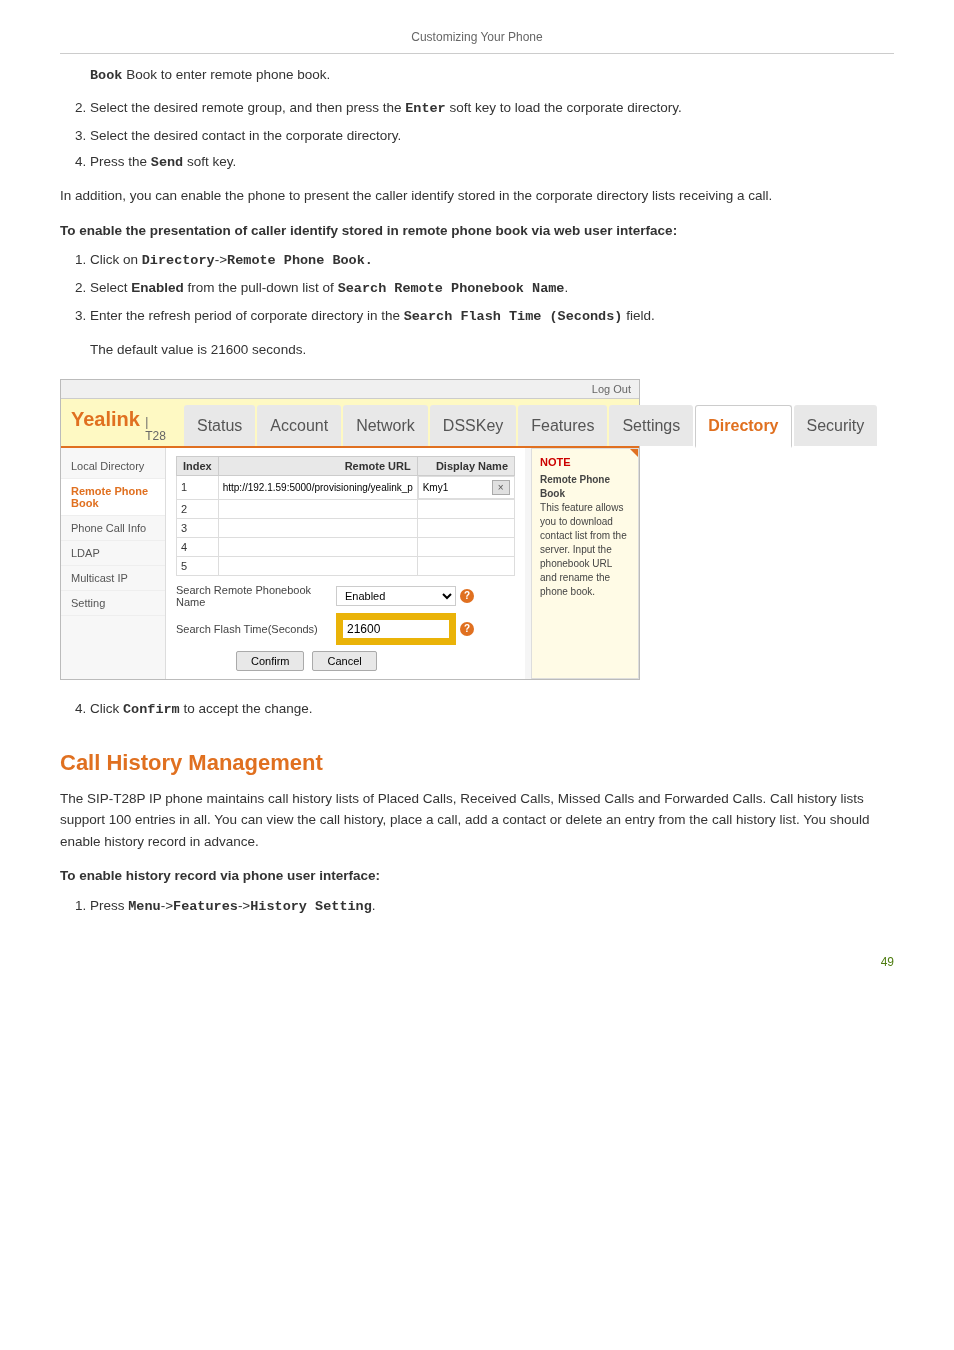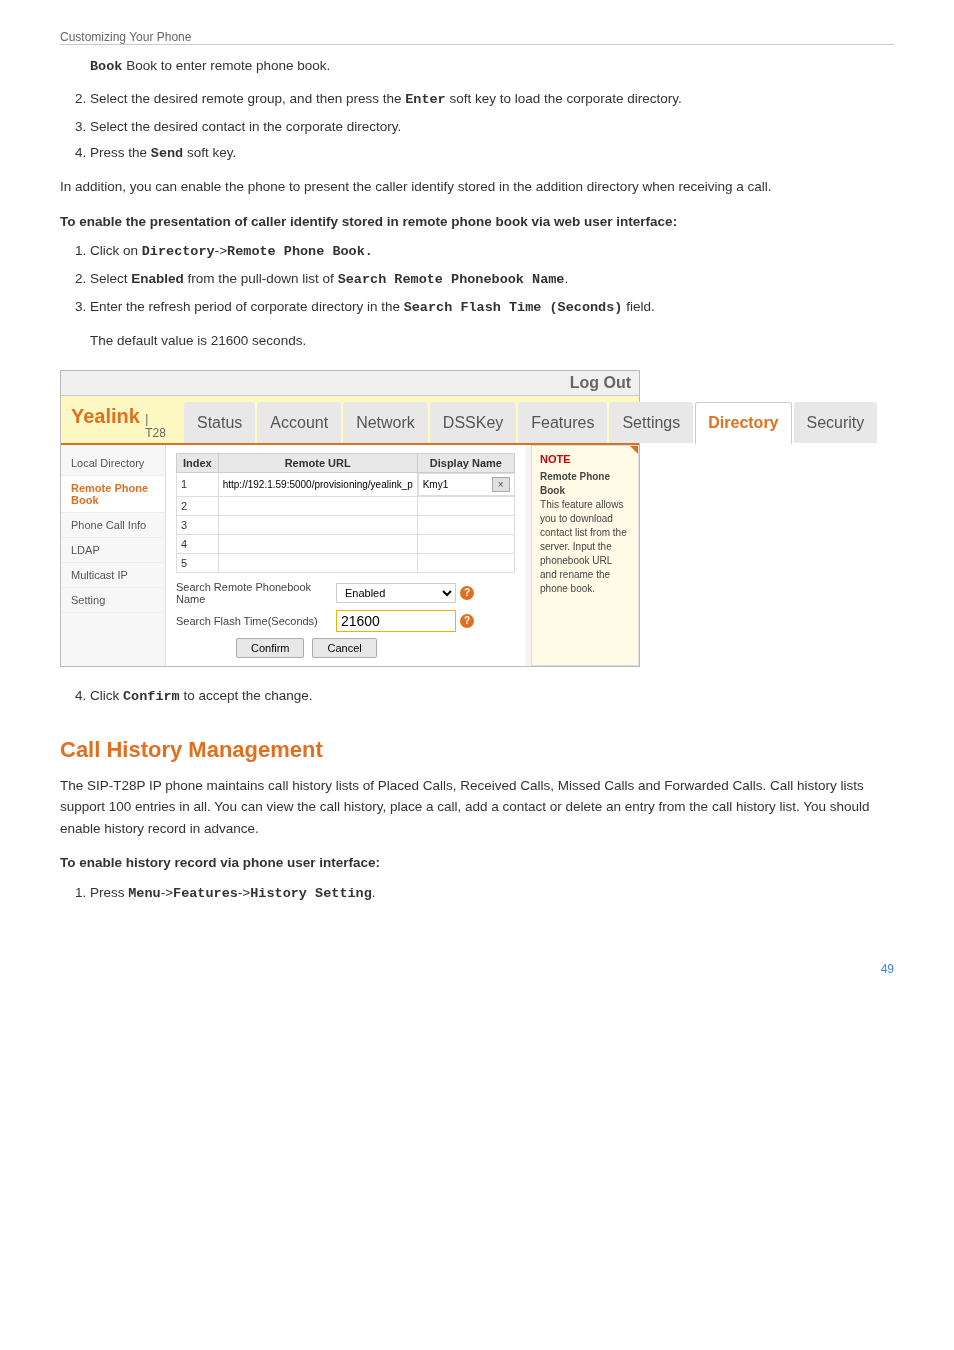--- a/index.html
+++ b/index.html
@@ -9,26 +9,26 @@
       background: #fff;
       color: #333;
       width: 954px;
       min-height: 1350px;
     }
     .page {
       padding: 30px 60px 40px 60px;
       max-width: 954px;
     }
     .top-right {
-      text-align: left;
+      text-align: center;
       font-size: 12px;
       color: #666;
       margin-bottom: 10px;
       border-bottom: 1px solid #ccc;
-      padding-bottom: 0;
+      padding-bottom: 9px;
     }
     .body-text {
       font-size: 13.5px;
       line-height: 1.6;
       color: #333;
       margin-bottom: 10px;
     }
     .numbered-list {
       margin-left: 30px;
       margin-bottom: 10px;
@@ -63,22 +63,21 @@
     .ui-topbar {
       background: #f0f0f0;
       display: flex;
       justify-content: flex-end;
       padding: 3px 8px;
       border-bottom: 1px solid #ccc;
       font-size: 11px;
     }
     .ui-logout {
       color: #666;
-      font-size: 16px;
-      font-weight: bold;
+      font-size: 11px;
     }
     .ui-header {
       background: #fef9c3;
       display: flex;
       align-items: center;
       padding: 6px 10px 0 10px;
       border-bottom: 2px solid #e07020;
     }
     .ui-logo {
       display: flex;
@@ -150,21 +149,21 @@
       width: 100%;
       border-collapse: collapse;
       font-size: 11px;
       margin-bottom: 8px;
     }
     .ui-table th {
       background: #e8e8e8;
       border: 1px solid #ccc;
       padding: 3px 6px;
       font-weight: bold;
-      text-align: center;
+      text-align: right;
       font-size: 11px;
     }
     .ui-table td {
       border: 1px solid #ddd;
       padding: 3px 4px;
       font-size: 11px;
     }
     .ui-table input[type="text"] {
       width: 100%;
       border: none;
@@ -183,23 +182,23 @@
       color: #444;
     }
     .ui-form-select {
       border: 1px solid #ccc;
       padding: 2px 4px;
       font-size: 11px;
       width: 120px;
       background: #fff;
     }
     .ui-form-input {
-      border: 1px solid #eab308;
+      border: 7px solid #eab308;
       padding: 2px 4px;
-      font-size: 14px;
+      font-size: 12px;
       width: 120px;
     }
     .ui-help-icon {
       width: 14px;
       height: 14px;
       border-radius: 50%;
       background: #e07020;
       color: #fff;
       font-size: 10px;
       display: inline-flex;
@@ -282,21 +281,21 @@
     </li>
     <li>
       Select the desired contact in the corporate directory.
     </li>
     <li>
       Press the <span class="bold monospace">Send</span> soft key.
     </li>
   </ol>
 
   <div class="body-text">
-    In addition, you can enable the phone to present the caller identify stored in the addition directory when receiving a call.
+    In addition, you can enable the phone to present the caller identify stored in the corporate directory lists receiving a call.
   </div>
 
   <div class="heading-bold">
     To enable the presentation of caller identify stored in remote phone book via web user interface:
   </div>
 
   <ol class="numbered-list">
     <li>
       Click on <span class="bold monospace">Directory</span>-&gt;<span class="bold monospace">Remote Phone Book.</span>
     </li>
@@ -434,14 +433,14 @@
   </div>
 
   <div class="heading-bold">To enable history record via phone user interface:</div>
 
   <ol class="numbered-list">
     <li>
       Press <span class="bold monospace">Menu</span>-&gt;<span class="bold monospace">Features</span>-&gt;<span class="bold monospace">History Setting</span>.
     </li>
   </ol>
 
-  <div style="text-align:right; font-size:12px; color:#3b82f6; margin-top:56px;">49</div>
+  <div style="text-align:right; font-size:12px; color:#4d7c0f; margin-top:36px;">49</div>
 </div>
 
 </body></html>

